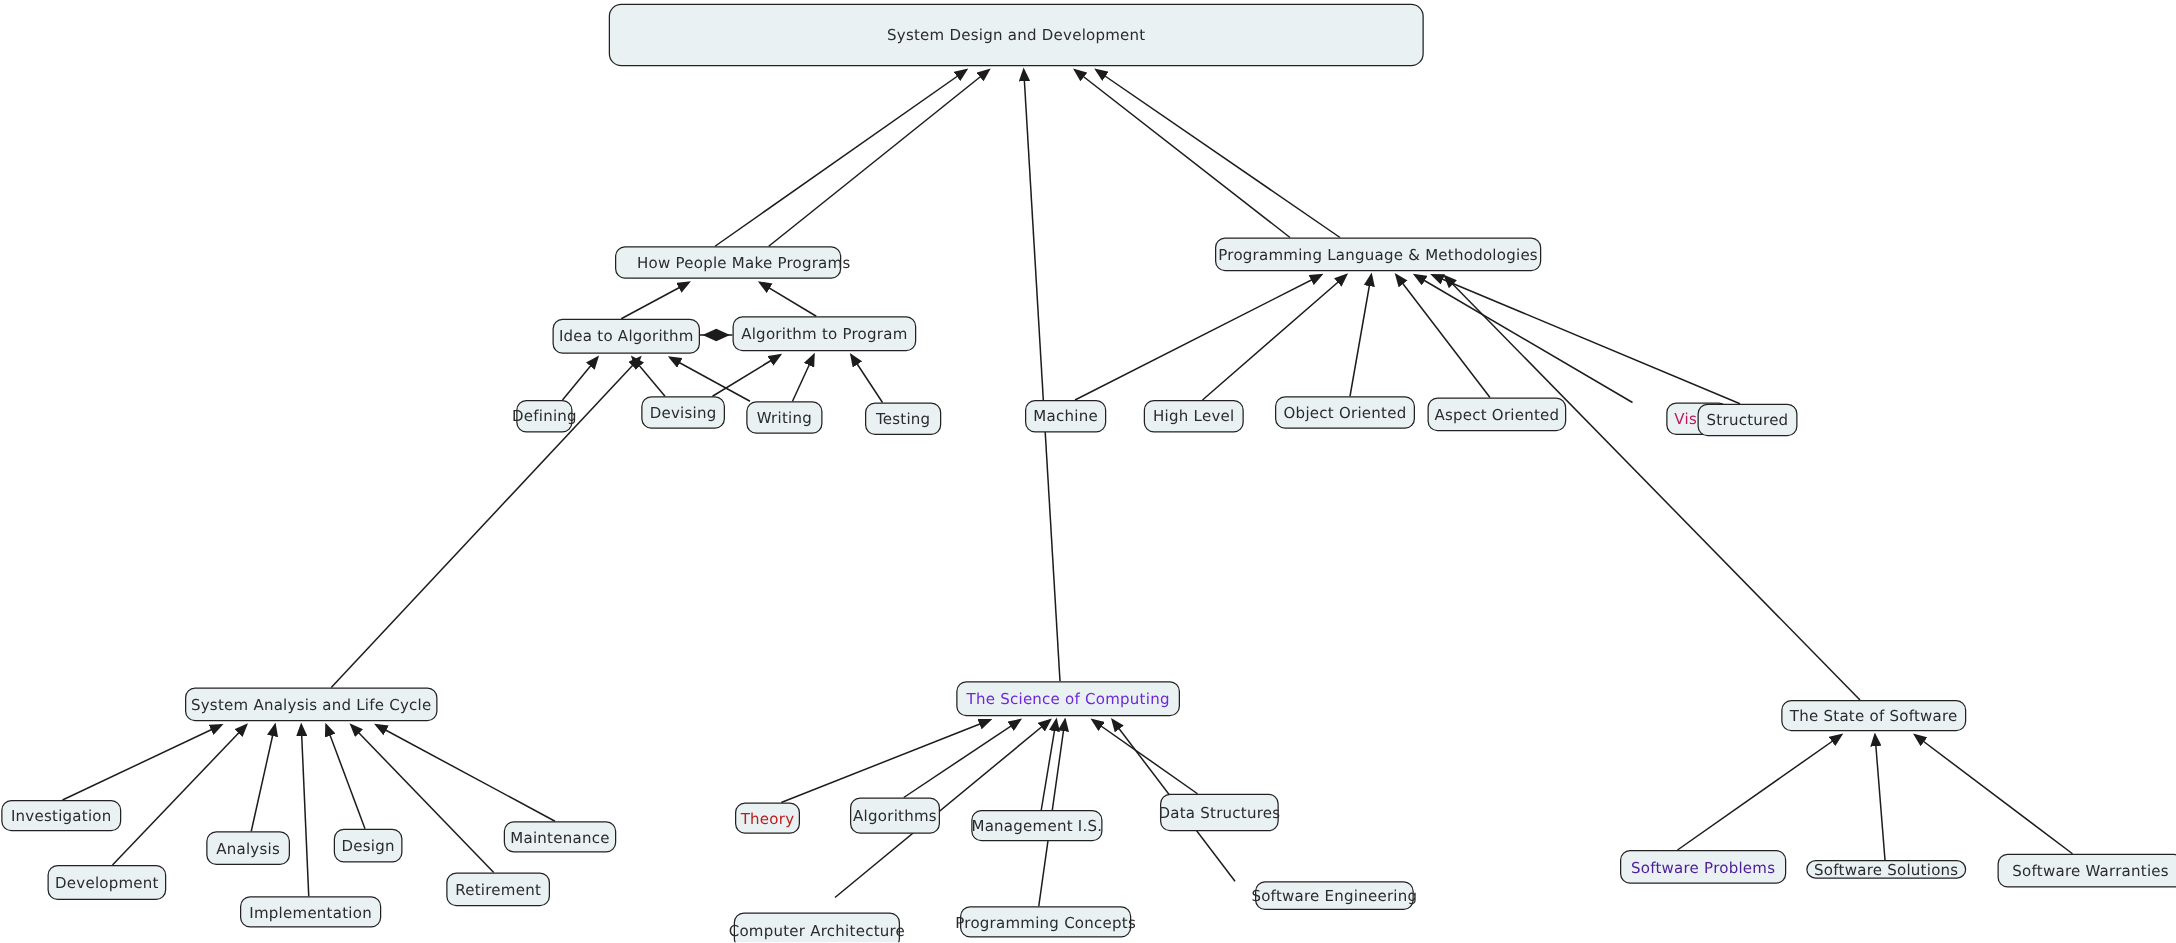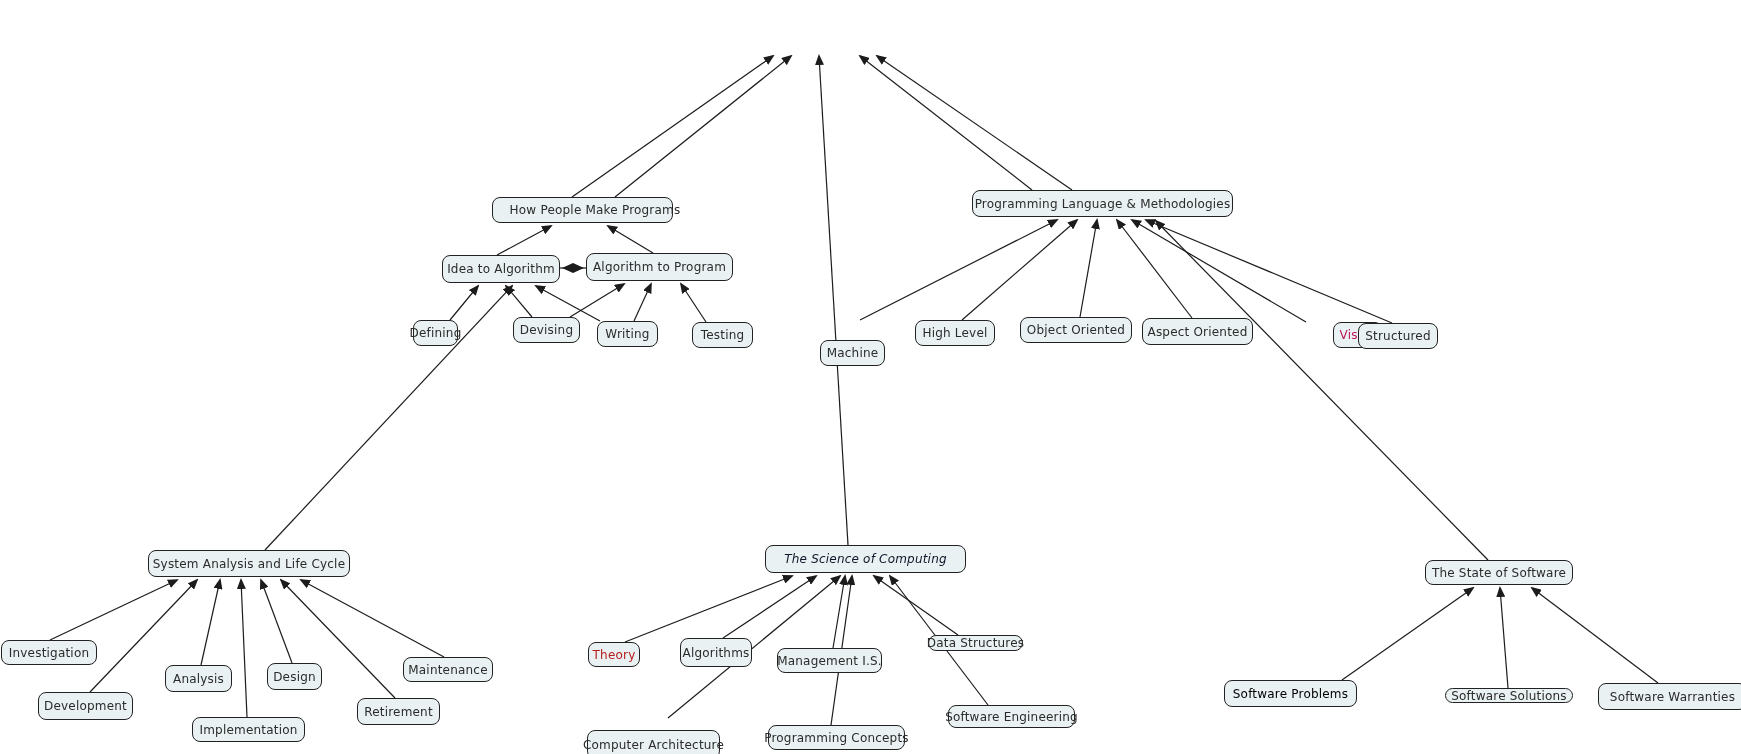--- a/index.html
+++ b/index.html
@@ -66,47 +66,48 @@
       <line x1="833" y1="648" x2="845" y2="576" stroke="#1c1c1c" stroke-width="1.2" marker-end="url(#arrow)"></line>
       <line x1="831" y1="725" x2="852" y2="576" stroke="#1c1c1c" stroke-width="1.2" marker-end="url(#arrow)"></line>
       <line x1="958" y1="635" x2="874" y2="576" stroke="#1c1c1c" stroke-width="1.2" marker-end="url(#arrow)"></line>
       <line x1="988" y1="705" x2="890" y2="576" stroke="#1c1c1c" stroke-width="1.2" marker-end="url(#arrow)"></line>
       <line x1="1342" y1="680" x2="1473" y2="588" stroke="#1c1c1c" stroke-width="1.2" marker-end="url(#arrow)"></line>
       <line x1="1508" y1="688" x2="1500" y2="588" stroke="#1c1c1c" stroke-width="1.2" marker-end="url(#arrow)"></line>
       <line x1="1658" y1="683" x2="1532" y2="588" stroke="#1c1c1c" stroke-width="1.2" marker-end="url(#arrow)"></line>
       <line x1="560" y1="268" x2="586" y2="268" stroke="#1c1c1c" stroke-width="1.2"></line>
       <polygon points="562,268 573,263 584,268 573,273" fill="#1c1c1c"></polygon>
     </svg>
+<div class="node root" style="left: 487px; top: 3px; width: 652px; height: 50px; background: rgb(233, 241, 243); border-color: rgb(34, 34, 34); color: rgb(43, 43, 43);">System Design and Development</div>
     <div class="node" style="left: 492px; top: 197px; width: 181px; height: 26px; background: rgb(233, 241, 243); border-color: rgb(34, 34, 34); color: rgb(43, 43, 43); padding-left: 28px;">How People Make Programs</div>
     <div class="node" style="left: 442px; top: 255px; width: 118px; height: 28px; background: rgb(233, 241, 243); border-color: rgb(34, 34, 34); color: rgb(43, 43, 43);">Idea to Algorithm</div>
     <div class="node" style="left: 586px; top: 253px; width: 147px; height: 28px; background: rgb(233, 241, 243); border-color: rgb(34, 34, 34); color: rgb(43, 43, 43);">Algorithm to Program</div>
     <div class="node" style="left: 413px; top: 320px; width: 45px; height: 26px; background: rgb(233, 241, 243); border-color: rgb(34, 34, 34); color: rgb(43, 43, 43);">Defining</div>
     <div class="node" style="left: 513px; top: 317px; width: 67px; height: 26px; background: rgb(233, 241, 243); border-color: rgb(34, 34, 34); color: rgb(43, 43, 43);">Devising</div>
     <div class="node" style="left: 597px; top: 321px; width: 61px; height: 26px; background: rgb(233, 241, 243); border-color: rgb(34, 34, 34); color: rgb(43, 43, 43);">Writing</div>
     <div class="node" style="left: 692px; top: 322px; width: 61px; height: 26px; background: rgb(233, 241, 243); border-color: rgb(34, 34, 34); color: rgb(43, 43, 43);">Testing</div>
-    <div class="node" style="left: 820px; top: 320px; width: 65px; height: 26px; background: rgb(233, 241, 243); border-color: rgb(34, 34, 34); color: rgb(43, 43, 43); margin-top: 20px;">Machine</div>
+    <div class="node" style="left: 820px; top: 320px; width: 65px; height: 26px; background: rgb(233, 241, 243); border-color: rgb(34, 34, 34); color: rgb(43, 43, 43);">Machine</div>
     <div class="node" style="left: 972px; top: 190px; width: 261px; height: 27px; background: rgb(233, 241, 243); border-color: rgb(34, 34, 34); color: rgb(43, 43, 43);">Programming Language &amp; Methodologies</div>
     <div class="node" style="left: 915px; top: 320px; width: 80px; height: 26px; background: rgb(233, 241, 243); border-color: rgb(34, 34, 34); color: rgb(43, 43, 43);">High Level</div>
     <div class="node" style="left: 1020px; top: 317px; width: 112px; height: 26px; background: rgb(233, 241, 243); border-color: rgb(34, 34, 34); color: rgb(43, 43, 43);">Object Oriented</div>
     <div class="node" style="left: 1142px; top: 318px; width: 111px; height: 27px; background: rgb(233, 241, 243); border-color: rgb(34, 34, 34); color: rgb(43, 43, 43);">Aspect Oriented</div>
     <div class="node" style="left: 1288px; top: 322px; width: 50px; height: 26px; background: rgb(233, 241, 243); border-color: rgb(34, 34, 34); color: #be185d; margin-left: 45px;">Visual</div>
     <div class="node" style="left: 1358px; top: 323px; width: 80px; height: 26px; background: rgb(233, 241, 243); border-color: rgb(34, 34, 34); color: rgb(43, 43, 43);">Structured</div>
     <div class="node" style="left: 148px; top: 550px; width: 202px; height: 27px; background: rgb(233, 241, 243); border-color: rgb(34, 34, 34); color: rgb(43, 43, 43);">System Analysis and Life Cycle</div>
     <div class="node" style="left: 1px; top: 640px; width: 96px; height: 25px; background: rgb(233, 241, 243); border-color: rgb(34, 34, 34); color: rgb(43, 43, 43);">Investigation</div>
     <div class="node" style="left: 38px; top: 692px; width: 95px; height: 28px; background: rgb(233, 241, 243); border-color: rgb(34, 34, 34); color: rgb(43, 43, 43);">Development</div>
     <div class="node" style="left: 165px; top: 665px; width: 67px; height: 27px; background: rgb(233, 241, 243); border-color: rgb(34, 34, 34); color: rgb(43, 43, 43);">Analysis</div>
     <div class="node" style="left: 192px; top: 717px; width: 113px; height: 25px; background: rgb(233, 241, 243); border-color: rgb(34, 34, 34); color: rgb(43, 43, 43);">Implementation</div>
     <div class="node" style="left: 267px; top: 663px; width: 55px; height: 27px; background: rgb(233, 241, 243); border-color: rgb(34, 34, 34); color: rgb(43, 43, 43);">Design</div>
     <div class="node" style="left: 357px; top: 698px; width: 83px; height: 27px; background: rgb(233, 241, 243); border-color: rgb(34, 34, 34); color: rgb(43, 43, 43);">Retirement</div>
     <div class="node" style="left: 403px; top: 657px; width: 90px; height: 25px; background: rgb(233, 241, 243); border-color: rgb(34, 34, 34); color: rgb(43, 43, 43);">Maintenance</div>
-    <div class="node" style="left: 765px; top: 545px; width: 201px; height: 28px; background: rgb(233, 241, 243); border-color: rgb(34, 34, 34); color: #0f172a; font-style: italic;">The Science of Computing</div>
+    <div class="node" style="left: 765px; top: 545px; width: 179px; height: 28px; background: rgb(233, 241, 243); border-color: rgb(34, 34, 34); color: #6d28d9;">The Science of Computing</div>
     <div class="node" style="left: 588px; top: 642px; width: 52px; height: 25px; background: rgb(233, 241, 243); border-color: rgb(34, 34, 34); color: #b91c1c;">Theory</div>
     <div class="node" style="left: 680px; top: 638px; width: 72px; height: 29px; background: rgb(233, 241, 243); border-color: rgb(34, 34, 34); color: rgb(43, 43, 43);">Algorithms</div>
     <div class="node" style="left: 777px; top: 648px; width: 105px; height: 25px; background: rgb(233, 241, 243); border-color: rgb(34, 34, 34); color: rgb(43, 43, 43);">Management I.S.</div>
-    <div class="node" style="left: 928px; top: 635px; width: 95px; height: 16px; background: rgb(233, 241, 243); border-color: rgb(34, 34, 34); color: rgb(43, 43, 43);">Data Structures</div>
+    <div class="node" style="left: 928px; top: 635px; width: 95px; height: 30px; background: rgb(233, 241, 243); border-color: rgb(34, 34, 34); color: rgb(43, 43, 43);">Data Structures</div>
     <div class="node" style="left: 587px; top: 730px; width: 133px; height: 29px; background: rgb(233, 241, 243); border-color: rgb(34, 34, 34); color: rgb(43, 43, 43);">Computer Architecture</div>
     <div class="node" style="left: 768px; top: 725px; width: 137px; height: 25px; background: rgb(233, 241, 243); border-color: rgb(34, 34, 34); color: rgb(43, 43, 43);">Programming Concepts</div>
-    <div class="node" style="left: 948px; top: 705px; width: 127px; height: 23px; background: rgb(233, 241, 243); border-color: rgb(34, 34, 34); color: rgb(43, 43, 43);">Software Engineering</div>
+    <div class="node" style="left: 1004px; top: 705px; width: 127px; height: 23px; background: rgb(233, 241, 243); border-color: rgb(34, 34, 34); color: rgb(43, 43, 43);">Software Engineering</div>
     <div class="node" style="left: 1425px; top: 560px; width: 148px; height: 25px; background: rgb(233, 241, 243); border-color: rgb(34, 34, 34); color: rgb(43, 43, 43);">The State of Software</div>
-    <div class="node" style="left: 1224px; top: 680px; width: 133px; height: 27px; background: rgb(233, 241, 243); border-color: rgb(34, 34, 34); color: #000000; text-align: center;">Software Problems</div>
+    <div class="node" style="left: 1296px; top: 680px; width: 133px; height: 27px; background: rgb(233, 241, 243); border-color: rgb(34, 34, 34); color: #4c1d95; text-align: center;">Software Problems</div>
     <div class="node" style="left: 1445px; top: 688px; width: 128px; height: 15px; background: rgb(233, 241, 243); border-color: rgb(34, 34, 34); color: rgb(43, 43, 43);">Software Solutions</div>
     <div class="node" style="left: 1598px; top: 683px; width: 149px; height: 27px; background: rgb(233, 241, 243); border-color: rgb(34, 34, 34); color: rgb(43, 43, 43);">Software Warranties</div>
   </div>
 
 </body></html>

